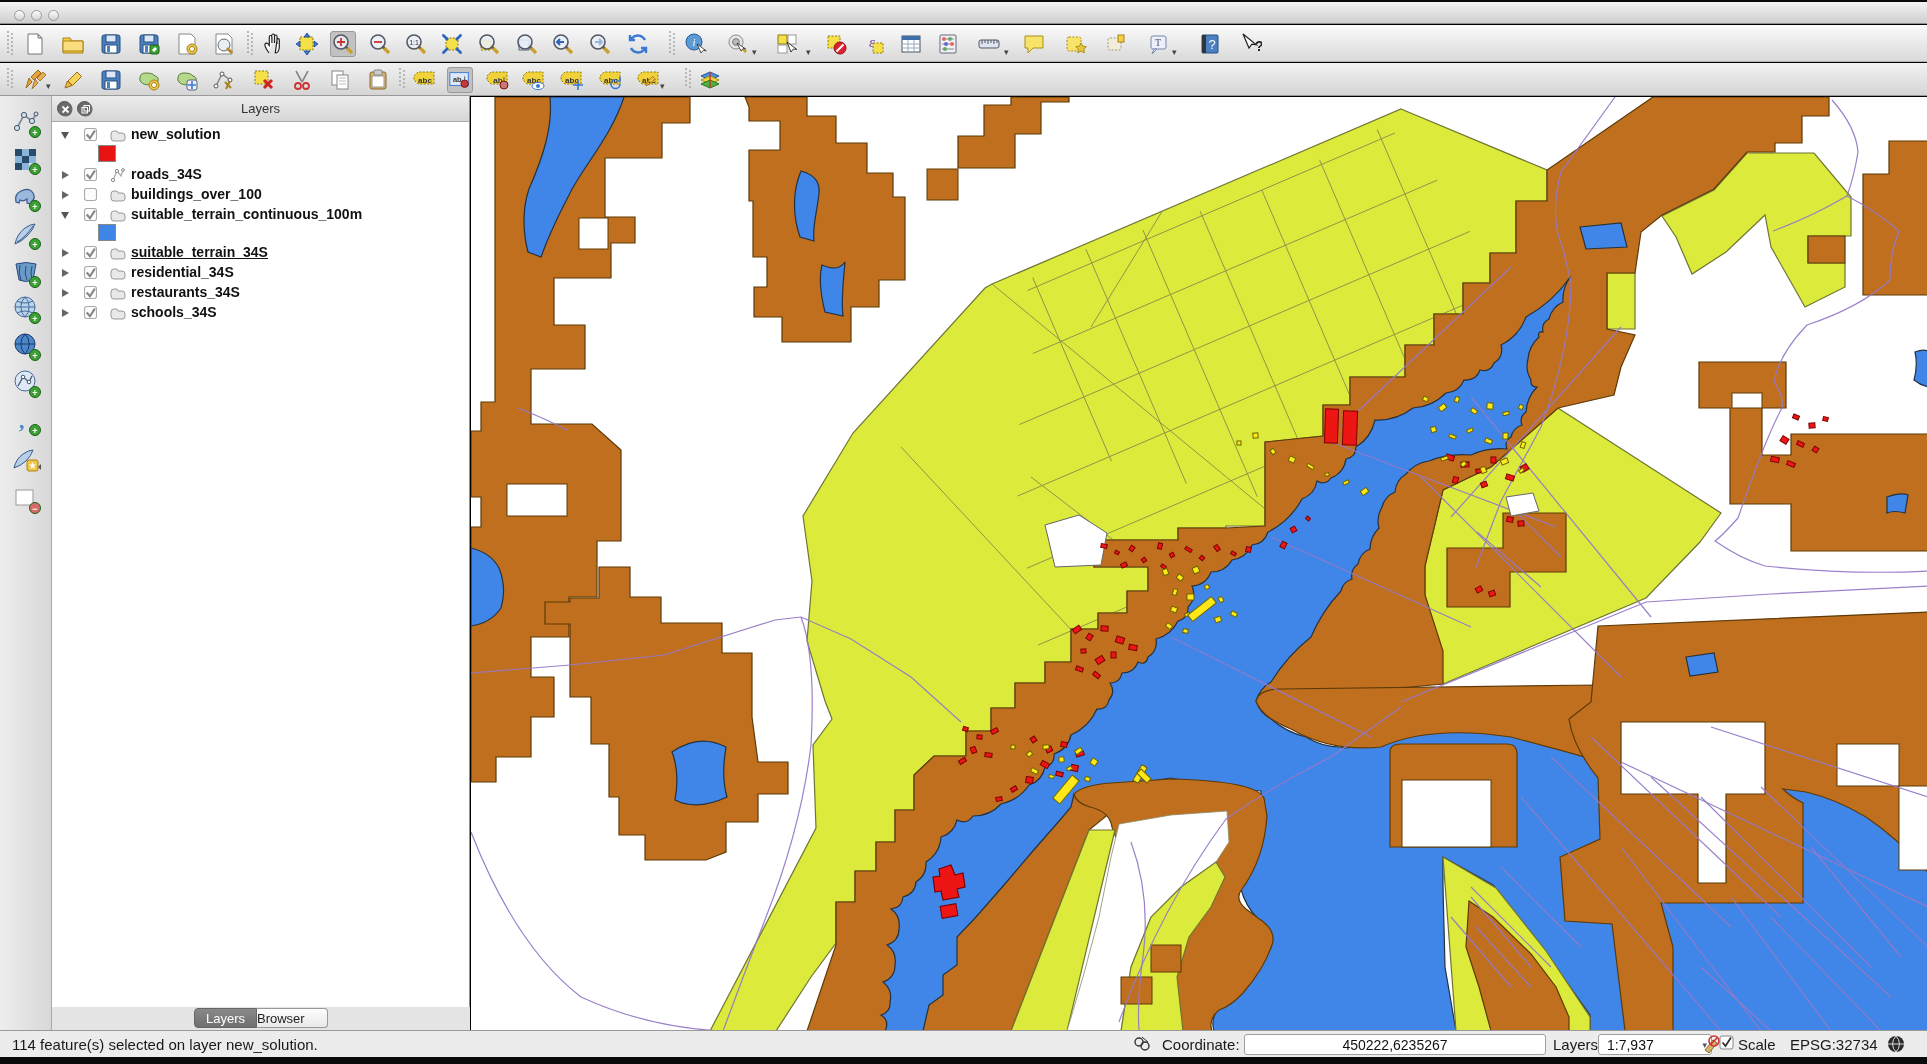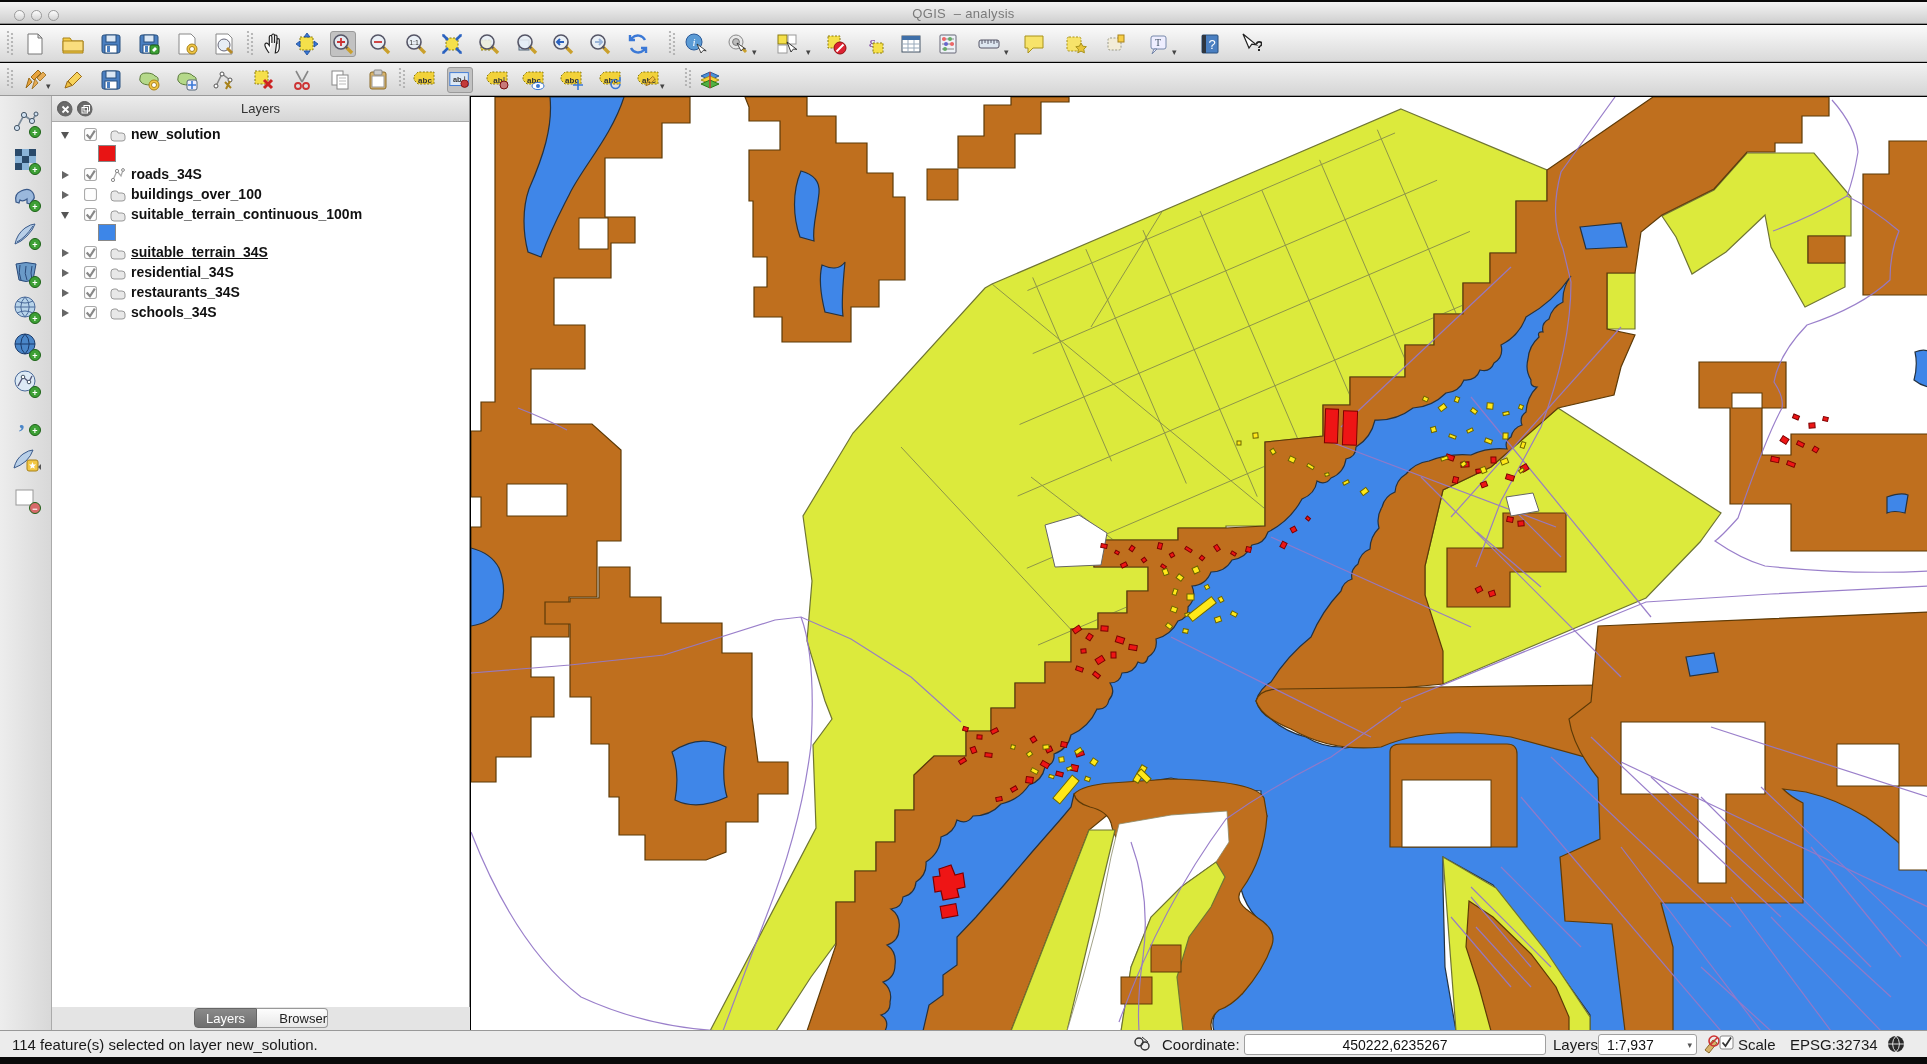--- a/index.html
+++ b/index.html
@@ -16,34 +16,33 @@
 .panel{position:absolute;left:52px;top:96px;width:418px;height:911px;background:#fff;border-right:1px solid #909090}
 .phead{position:absolute;left:0;top:0;width:100%;height:26px;background:linear-gradient(#ececec,#d6d6d6);border-bottom:1px solid #aaa}
 .phead .t{position:absolute;width:100%;top:5px;text-align:center;font-size:13px;color:#333}
 .pbtn{position:absolute;top:5px;width:15px;height:15px;border-radius:50%;background:#666;border:1px solid #555}
 .trow{position:absolute;left:32px;height:18px;font-size:14px}
 .tctl{position:absolute;left:0;top:0}
 .tname{position:absolute;left:47px;top:0;font-weight:bold;color:#111;white-space:nowrap;font-size:14px}
 .pbottom{position:absolute;left:52px;top:1007px;width:418px;height:23px;background:#e4e4e4}
 .tabs{position:absolute;left:194px;top:1008px;height:20px;display:flex;font-size:13px}
 .tab1{width:63px;background:linear-gradient(#8a8a8a,#6f6f6f);color:#fff;border:1px solid #666;border-radius:4px 0 0 4px;text-align:center;line-height:19px}
-.tab2{width:71px;background:linear-gradient(#fdfdfd,#e8e8e8);color:#222;border:1px solid #999;border-left:none;border-radius:0 4px 4px 0;text-align:right;line-height:19px}
+.tab2{width:71px;background:linear-gradient(#fdfdfd,#e8e8e8);color:#222;border:1px solid #999;border-left:none;border-radius:0 4px 4px 0;text-align:left;line-height:19px}
 .canvas{position:absolute;left:471px;top:97px;width:1456px;height:933px;background:#fff;overflow:hidden}
 .statusbar{position:absolute;left:0;top:1030px;width:100%;height:27px;background:#ececec;border-top:1px solid #999;font-size:15px;color:#1a1a1a}
 .blackbar{position:absolute;left:0;top:1057px;width:100%;height:7px;background:#0a0a0a}
 .topblack{position:absolute;left:0;top:0;width:100%;height:2px;background:#0a0a0a}
 .sb-input{position:absolute;background:#fff;border:1px solid #a0a0a0;border-radius:3px;font-size:14px;text-align:center;color:#111}
 </style></head><body>
 <div id="root">
 <div class="topblack"></div>
 <div class="titlebar">
   <div class="wbtn" style="left:14px"></div>
       <div class="wbtn" style="left:31px"></div>
       <div class="wbtn" style="left:48px"></div>
-  <div class="title">QGIS&nbsp; – analysis</div>
 </div>
 <div class="toolbar1">
       <div class="ticon" style="left:22px;top:6px;width:26px;height:26px;">
         <svg width="24" height="24" viewBox="0 0 24 24">
           <path d="M5 2 h10 l4 4 v16 h-14 z" fill="#fff" stroke="#777"></path>
           <path d="M15 2 l4 4 h-4 z" fill="#ddd" stroke="#777"></path>
         </svg>
       </div>
       <div class="ticon" style="left:60px;top:6px;width:26px;height:26px;">
         <svg width="24" height="24" viewBox="0 0 24 24">
@@ -921,21 +920,21 @@
 <div class="statusbar">
   <div style="position:absolute;left:12px;top:5px">114 feature(s) selected on layer new_solution.</div>
   <div style="position:absolute;left:1132px;top:3px"><svg width="20" height="20">
           <circle cx="7" cy="8" r="4" fill="none" stroke="#333" stroke-width="1.4"></circle>
           <circle cx="13" cy="12" r="4" fill="none" stroke="#333" stroke-width="1.4"></circle>
           <path d="M10 3 l6 5" stroke="#333"></path>
         </svg></div>
   <div style="position:absolute;left:1162px;top:5px">Coordinate:</div>
   <div class="sb-input" style="left:1244px;top:3px;width:302px;height:21px;line-height:20px">450222,6235267</div>
   <div style="position:absolute;left:1553px;top:5px">Layers</div>
-  <div class="sb-input" style="left:1598px;top:3px;width:99px;height:21px;text-align:left;padding-left:8px;line-height:20px">1:7,937 <span style="position:absolute;right:4px;top:0;font-size:9px;color:#555">▾</span></div>
+  <div class="sb-input" style="left:1598px;top:3px;width:114px;height:21px;text-align:left;padding-left:8px;line-height:20px">1:7,937 <span style="position:absolute;right:4px;top:0;font-size:9px;color:#555">▾</span></div>
   <div style="position:absolute;left:1701px;top:3px"><svg width="20" height="20">
           <path d="M4 16 l8-10 4 3 -8 10 z" fill="#d8b36a" stroke="#8a6a2a"></path>
           <circle cx="13" cy="7" r="5" fill="none" stroke="#c33" stroke-width="1.6"></circle>
           <path d="M9.5 10.5 l7-7" stroke="#c33" stroke-width="1.6"></path>
         </svg></div>
   <div style="position:absolute;left:1719px;top:4px"><svg width="16" height="16">
           <rect x="1" y="1" width="13" height="13" rx="2" fill="#fdfdfd" stroke="#888"></rect>
           <path d="M3.5 7.5 l3 3.5 L12 2.5" stroke="#333" stroke-width="1.8" fill="none"></path>
         </svg></div>
   <div style="position:absolute;left:1738px;top:5px">Scale</div>

